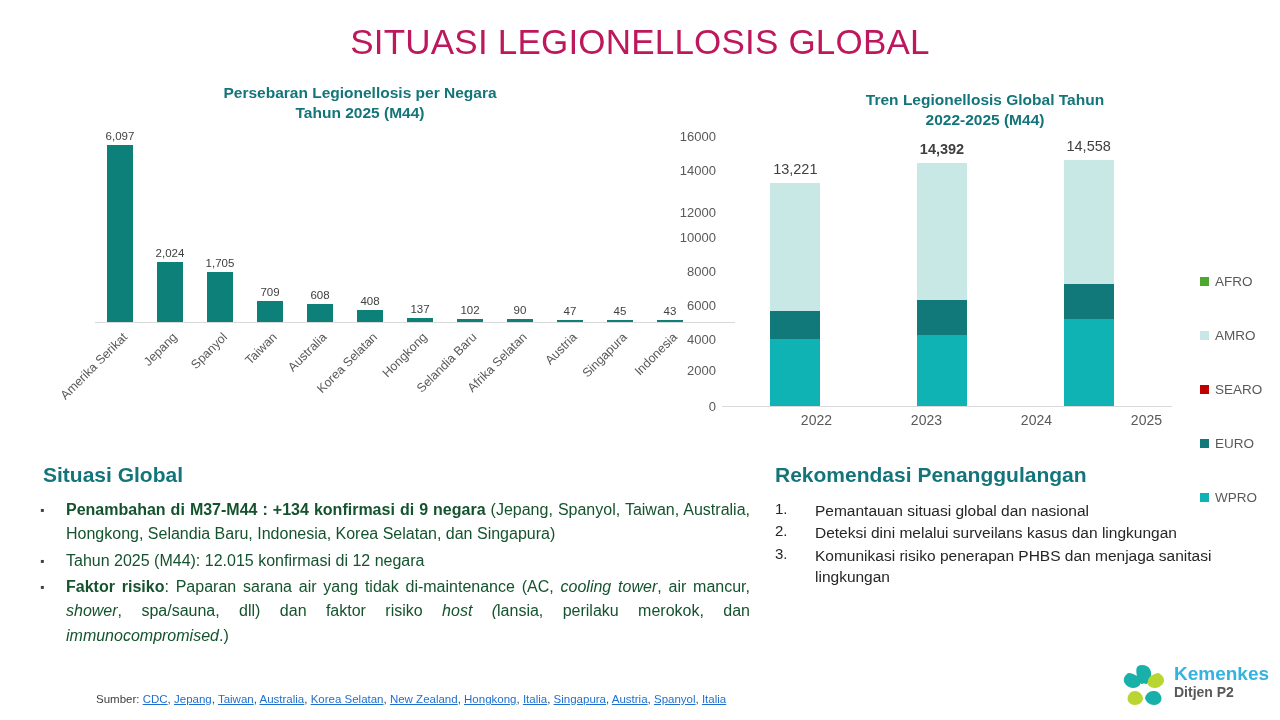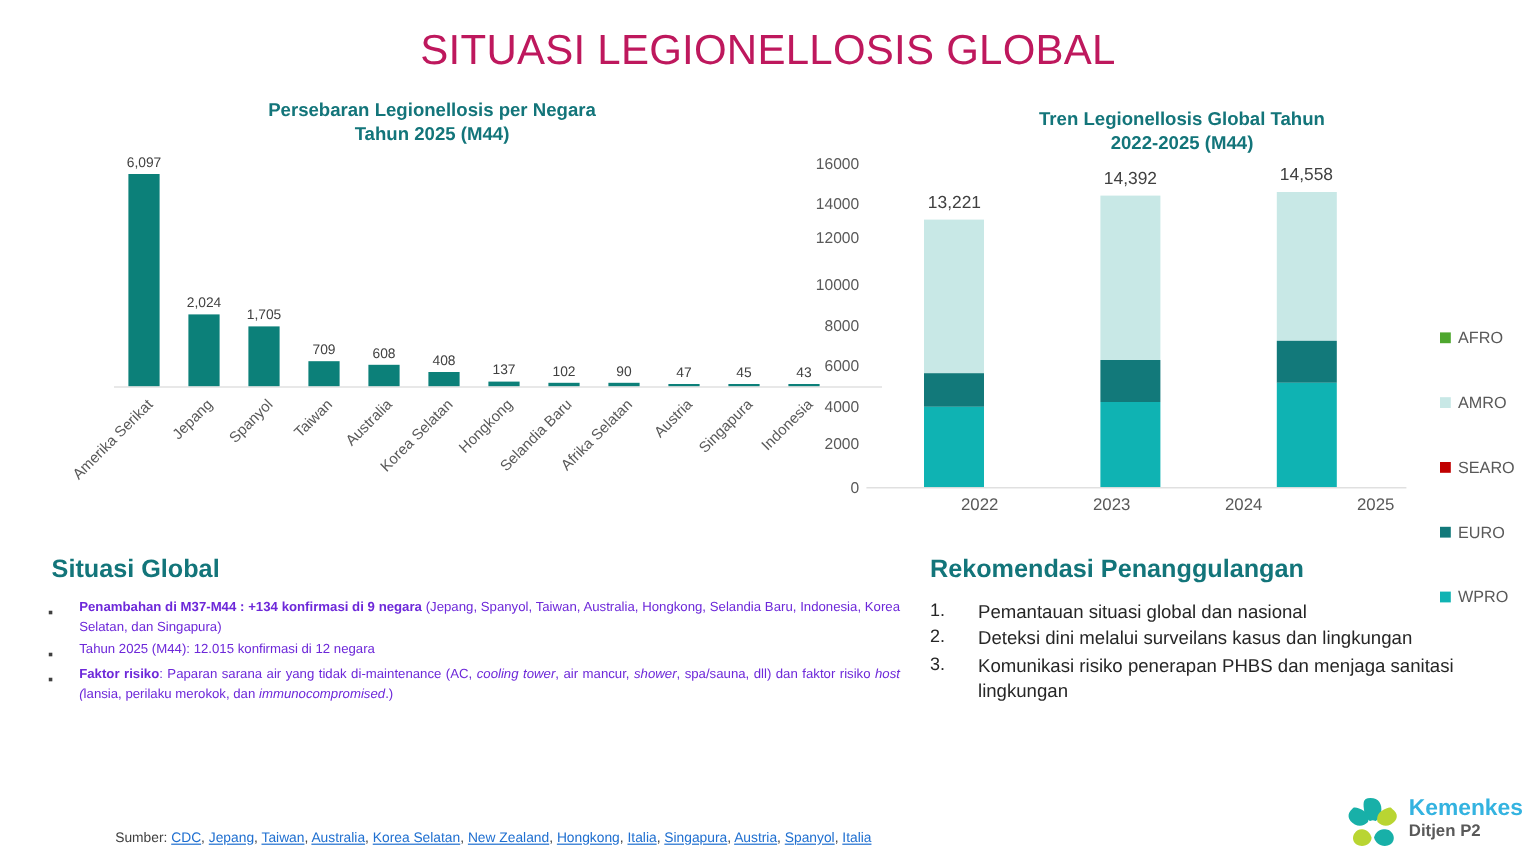--- a/index.html
+++ b/index.html
@@ -65,21 +65,21 @@
   .section-head{
     position:absolute;font-size:21px;font-weight:bold;color:#13757a;
   }
   #left-head{left:43px;top:463px;}
   #right-head{left:775px;top:463px;}
 
   #left-body{position:absolute;left:40px;top:498px;width:710px;}
   .bullet-row{display:flex;margin-bottom:2px;}
   .bullet-mark{flex:0 0 auto;width:26px;font-size:12px;color:#404040;padding-top:5px;}
   .bullet-text{
-    flex:1 1 auto;font-size:11px;line-height:1.52;color:#6d28d9;
+    flex:1 1 auto;font-size:16px;line-height:1.52;color:#14532d;
     text-align:justify;text-justify:inter-word;
   }
   .bullet-text b{font-weight:bold;}
   .bullet-text i{font-style:italic;}
 
   #right-body{position:absolute;left:775px;top:500px;width:450px;}
   .num-row{display:flex;margin-bottom:1px;}
   .num-mark{flex:0 0 auto;width:40px;font-size:15px;color:#262626;}
   .num-text{flex:1 1 auto;font-size:15.5px;line-height:1.38;color:#262626;}
 
@@ -205,21 +205,21 @@
 
   <div class="chart-title" id="right-chart-title">
     <div>Tren Legionellosis Global Tahun</div>
     <div>2022-2025 (M44)</div>
   </div>
 
   <div id="right-chart">
     <div class="rc-ylabels" id="rc-ylabels">
         <div class="rc-ytick" style="top: 0px;">16000</div>
         <div class="rc-ytick" style="top: 33.75px;">14000</div>
-        <div class="rc-ytick" style="top: 62px;">12000</div>
+        <div class="rc-ytick" style="top: 76px;">12000</div>
         <div class="rc-ytick" style="top: 101.25px;">10000</div>
         <div class="rc-ytick" style="top: 135px;">8000</div>
         <div class="rc-ytick" style="top: 168.75px;">6000</div>
         <div class="rc-ytick" style="top: 202.5px;">4000</div>
         <div class="rc-ytick" style="top: 234px;">2000</div>
         <div class="rc-ytick" style="top: 270px;">0</div>
       </div>
     <div class="rc-plot">
       <div class="rc-cols" id="rc-cols">
           <div class="rc-col">
@@ -229,21 +229,21 @@
               <div class="rc-seg" style="background: rgb(200, 232, 230); height: 128.098px;"></div>
             </div>
             <div class="rc-total" style="top: 24.8956px;">13,221</div>
           </div>
           <div class="rc-col">
             <div class="rc-stack">
               <div class="rc-seg" style="background: rgb(15, 179, 179); height: 71.2125px;"></div>
               <div class="rc-seg" style="background: rgb(18, 121, 122); height: 35.1px;"></div>
               <div class="rc-seg" style="background: rgb(200, 232, 230); height: 136.553px;"></div>
             </div>
-            <div class="rc-total" style="top: 5.135px;">14,392</div>
+            <div class="rc-total" style="top: 5.135px; font-weight: bold;">14,392</div>
           </div>
           <div class="rc-col">
             <div class="rc-stack">
               <div class="rc-seg" style="background: rgb(15, 179, 179); height: 86.9062px;"></div>
               <div class="rc-seg" style="background: rgb(18, 121, 122); height: 34.9312px;"></div>
               <div class="rc-seg" style="background: rgb(200, 232, 230); height: 123.829px;"></div>
             </div>
             <div class="rc-total" style="top: 2.33375px;">14,558</div>
           </div>
         </div>

